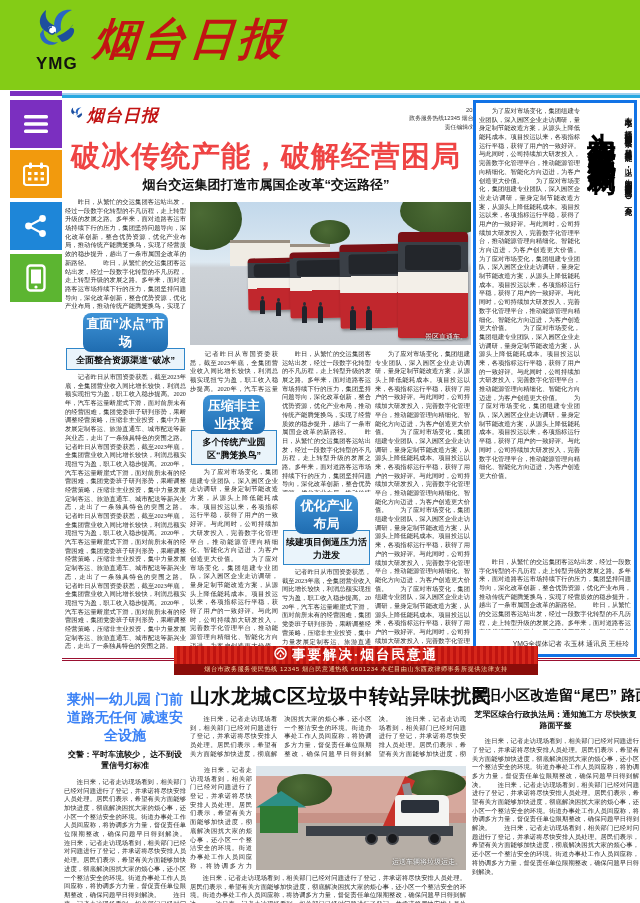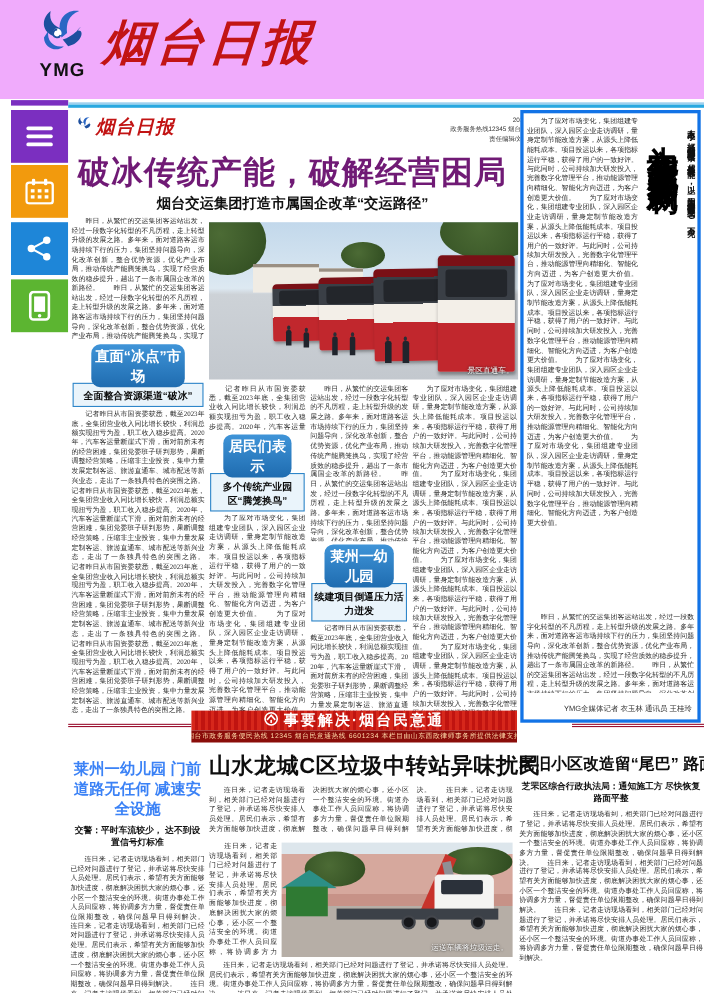--- a/index.html
+++ b/index.html
@@ -1,20 +1,20 @@
 <!DOCTYPE html>
 <html><head>
 <meta charset="utf-8">
 <style>
   html,body{margin:0;padding:0;background:#888;}
   .stage{position:relative;width:640px;height:903px;background:#fff;overflow:hidden;
          font-family:"Liberation Sans",sans-serif;-webkit-font-smoothing:antialiased;}
 
   
-  .app-header{position:absolute;left:0;top:0;width:640px;height:90px;background:#f0abfc;}
+  .app-header{position:absolute;left:0;top:0;width:640px;height:90px;background:#84cc16;}
   .ymg-logo{position:absolute;left:30px;top:6px;width:56px;height:70px;cursor:pointer;}
   .ymg-logo svg{display:block;}
   .ymg-logo .ymg-txt{position:absolute;left:6px;top:48px;font-weight:bold;font-size:17px;color:#111;letter-spacing:1px;}
   .brand-script{position:absolute;left:94px;top:10px;font-family:"DejaVu Serif","Liberation Serif",serif;
                 font-weight:bold;font-style:italic;font-size:44px;color:#c21414;letter-spacing:4px;transform:skewX(-4deg);}
 
   
   .divider-purple{position:absolute;left:10px;top:91px;width:52px;height:5px;background:#7b2fc0;}
   .divider-blue{position:absolute;left:62px;top:93px;width:578px;height:2px;background:#9fd0ee;}
 
@@ -34,21 +34,21 @@
   .p-head{position:absolute;left:6px;top:4px;right:3px;height:34px;}
   .mini-masthead{position:absolute;left:0;top:2px;display:flex;align-items:center;gap:3px;}
   .mini-masthead .mm-script{font-family:"DejaVu Serif","Liberation Serif",serif;font-weight:bold;font-style:italic;
        font-size:17px;color:#c21414;letter-spacing:1px;}
   .date-block{position:absolute;right:112px;top:4px;text-align:right;font-size:5.8px;line-height:1.45;color:#333;}
   .sec-title{position:absolute;right:30px;top:0px;font-size:27px;font-weight:900;color:#111;letter-spacing:1px;}
   .page-no{position:absolute;right:2px;top:3px;width:24px;height:27px;background:#e03018;color:#fff;
            font-size:18px;font-weight:bold;display:flex;align-items:center;justify-content:center;}
 
   .lead-headline{position:absolute;left:0;top:39px;width:408px;text-align:center;
-                 font-size:29px;font-weight:900;color:#701a75;letter-spacing:1px;white-space:nowrap;}
+                 font-size:29px;font-weight:900;color:#ef4444;letter-spacing:1px;white-space:nowrap;}
   .lead-subhead{position:absolute;left:0;top:78px;width:408px;text-align:center;font-size:13px;font-weight:bold;color:#111;}
 
   .bodytext{font-family:"Liberation Serif","DejaVu Serif",serif;font-size:6.3px;line-height:1.38;
             color:#2a2a2a;text-align:justify;overflow:hidden;word-break:break-all;}
 
   .col-left{position:absolute;left:3px;top:100px;width:121px;height:463px;display:flex;flex-direction:column;}
   .col-left .seg1{height:112px;flex:none;}
   .col-left .seg2{flex:1;}
 
   .photo-bus{position:absolute;left:128px;top:104px;width:281px;height:143px;overflow:hidden;
@@ -84,21 +84,21 @@
   .f-headline{position:absolute;top:6px;right:17px;height:445px;writing-mode:vertical-rl;
               font-size:29px;font-weight:900;color:#000;letter-spacing:3px;line-height:1.05;overflow:hidden;}
   .f-body1{position:absolute;left:3px;top:4px;width:101px;height:448px;}
   .f-body2{position:absolute;left:3px;top:455px;right:3px;height:72px;}
   .f-byline{position:absolute;right:5px;bottom:5px;font-size:6.8px;color:#333;}
 
   
   .rule{position:absolute;top:560px;height:3px;border-top:1px solid #9b1030;border-bottom:1px solid #9b1030;}
   .rule-l{left:0;width:112px;}
   .rule-r{left:458px;width:120px;}
-  .banner{position:absolute;left:112px;top:548px;width:296px;}
+  .banner{position:absolute;left:112px;top:548px;width:364px;}
   .banner-title{height:18px;background:repeating-linear-gradient(90deg,#d6271b 0 3px,#c01410 3px 6px);
                 display:flex;align-items:center;justify-content:center;gap:5px;color:#fff;
                 font-size:13.5px;font-weight:900;letter-spacing:2px;}
   .banner-strip{height:11px;background:#8a0d0a;color:#ffd9a8;font-size:6.2px;display:flex;
                 align-items:center;justify-content:center;letter-spacing:.5px;white-space:nowrap;overflow:hidden;}
 
   
   .b-left{position:absolute;left:2px;top:592px;width:122px;}
   .b-left h3{margin:0;font-size:14px;line-height:1.3;text-align:center;font-weight:800;color:#3b82f6;}
   .b-sub{margin-top:4px;text-align:center;font-size:8px;font-weight:bold;color:#111;line-height:1.4;}
@@ -246,29 +246,29 @@
       <div class="person" style="left:112px;top:104px;height:17px;"></div>
       <div class="person" style="left:128px;top:104px;height:17px;"></div>
       <div class="person" style="left:160px;top:108px;height:20px;width:6px;"></div>
       <div class="person" style="left:176px;top:108px;height:20px;width:6px;"></div>
       <div class="photo-caption">景区直通车。</div>
     </div>
 
     <div class="ucol ucolB">
       <div class="bodytext segA">　　记者昨日从市国资委获悉，截至2023年底，全集团营业收入同比增长较快，利润总额实现扭亏为盈，职工收入稳步提高。2020年，汽车客运量断崖式下滑，面对前所未有的经营困难，集团党委班子研判形势，果断调整经营策略，压缩非主业投资，集中力量发展定制客运、旅游直通车、城市配送等新兴业态，走出了一条独具特色的突围之路。</div>
       <div class="crosshead">
-        <div class="ch-pill">居民们表示</div>
+        <div class="ch-pill">压缩非主业投资</div>
         <div class="ch-box">多个传统产业园区“腾笼换鸟”</div>
       </div>
       <div class="bodytext segB">　　为了应对市场变化，集团组建专业团队，深入园区企业走访调研，量身定制节能改造方案，从源头上降低能耗成本。项目投运以来，各项指标运行平稳，获得了用户的一致好评。与此同时，公司持续加大研发投入，完善数字化管理平台，推动能源管理向精细化、智能化方向迈进，为客户创造更大价值。　　为了应对市场变化，集团组建专业团队，深入园区企业走访调研，量身定制节能改造方案，从源头上降低能耗成本。项目投运以来，各项指标运行平稳，获得了用户的一致好评。与此同时，公司持续加大研发投入，完善数字化管理平台，推动能源管理向精细化、智能化方向迈进，为客户创造更大价值。　　为了应对市场变化，集团组建专业团队，深入园区企业走访调研，量身定制节能改造方案，从源头上降低能耗成本。项目投运以来，各项指标运行平稳，获得了用户的一致好评。与此同时，公司持续加大研发投入，完善数字化管理平台，推动能源管理向精细化、智能化方向迈进，为客户创造更大价值。</div>
     </div>
     <div class="ucol ucolC">
       <div class="bodytext segA">　　昨日，从繁忙的交运集团客运站出发，经过一段数字化转型的不凡历程，走上转型升级的发展之路。多年来，面对道路客运市场持续下行的压力，集团坚持问题导向，深化改革创新，整合优势资源，优化产业布局，推动传统产能腾笼换鸟，实现了经营质效的稳步提升，趟出了一条市属国企改革的新路径。　　昨日，从繁忙的交运集团客运站出发，经过一段数字化转型的不凡历程，走上转型升级的发展之路。多年来，面对道路客运市场持续下行的压力，集团坚持问题导向，深化改革创新，整合优势资源，优化产业布局，推动传统产能腾笼换鸟，实现了经营质效的稳步提升，趟出了一条市属国企改革的新路径。</div>
       <div class="crosshead">
-        <div class="ch-pill">莱州一幼儿园</div>
+        <div class="ch-pill">优化产业布局</div>
         <div class="ch-box">续建项目倒逼压力活力迸发</div>
       </div>
       <div class="bodytext segB">　　记者昨日从市国资委获悉，截至2023年底，全集团营业收入同比增长较快，利润总额实现扭亏为盈，职工收入稳步提高。2020年，汽车客运量断崖式下滑，面对前所未有的经营困难，集团党委班子研判形势，果断调整经营策略，压缩非主业投资，集中力量发展定制客运、旅游直通车、城市配送等新兴业态，走出了一条独具特色的突围之路。　　记者昨日从市国资委获悉，截至2023年底，全集团营业收入同比增长较快，利润总额实现扭亏为盈，职工收入稳步提高。2020年，汽车客运量断崖式下滑，面对前所未有的经营困难，集团党委班子研判形势，果断调整经营策略，压缩非主业投资，集中力量发展定制客运、旅游直通车、城市配送等新兴业态，走出了一条独具特色的突围之路。</div>
     </div>
     <div class="ucol ucolD">
       <div class="bodytext segB">　　为了应对市场变化，集团组建专业团队，深入园区企业走访调研，量身定制节能改造方案，从源头上降低能耗成本。项目投运以来，各项指标运行平稳，获得了用户的一致好评。与此同时，公司持续加大研发投入，完善数字化管理平台，推动能源管理向精细化、智能化方向迈进，为客户创造更大价值。　　为了应对市场变化，集团组建专业团队，深入园区企业走访调研，量身定制节能改造方案，从源头上降低能耗成本。项目投运以来，各项指标运行平稳，获得了用户的一致好评。与此同时，公司持续加大研发投入，完善数字化管理平台，推动能源管理向精细化、智能化方向迈进，为客户创造更大价值。　　为了应对市场变化，集团组建专业团队，深入园区企业走访调研，量身定制节能改造方案，从源头上降低能耗成本。项目投运以来，各项指标运行平稳，获得了用户的一致好评。与此同时，公司持续加大研发投入，完善数字化管理平台，推动能源管理向精细化、智能化方向迈进，为客户创造更大价值。　　为了应对市场变化，集团组建专业团队，深入园区企业走访调研，量身定制节能改造方案，从源头上降低能耗成本。项目投运以来，各项指标运行平稳，获得了用户的一致好评。与此同时，公司持续加大研发投入，完善数字化管理平台，推动能源管理向精细化、智能化方向迈进，为客户创造更大价值。</div>
     </div>
 
     <div class="feature">
       <div class="f-body1 bodytext">　　为了应对市场变化，集团组建专业团队，深入园区企业走访调研，量身定制节能改造方案，从源头上降低能耗成本。项目投运以来，各项指标运行平稳，获得了用户的一致好评。与此同时，公司持续加大研发投入，完善数字化管理平台，推动能源管理向精细化、智能化方向迈进，为客户创造更大价值。　　为了应对市场变化，集团组建专业团队，深入园区企业走访调研，量身定制节能改造方案，从源头上降低能耗成本。项目投运以来，各项指标运行平稳，获得了用户的一致好评。与此同时，公司持续加大研发投入，完善数字化管理平台，推动能源管理向精细化、智能化方向迈进，为客户创造更大价值。　　为了应对市场变化，集团组建专业团队，深入园区企业走访调研，量身定制节能改造方案，从源头上降低能耗成本。项目投运以来，各项指标运行平稳，获得了用户的一致好评。与此同时，公司持续加大研发投入，完善数字化管理平台，推动能源管理向精细化、智能化方向迈进，为客户创造更大价值。　　为了应对市场变化，集团组建专业团队，深入园区企业走访调研，量身定制节能改造方案，从源头上降低能耗成本。项目投运以来，各项指标运行平稳，获得了用户的一致好评。与此同时，公司持续加大研发投入，完善数字化管理平台，推动能源管理向精细化、智能化方向迈进，为客户创造更大价值。　　为了应对市场变化，集团组建专业团队，深入园区企业走访调研，量身定制节能改造方案，从源头上降低能耗成本。项目投运以来，各项指标运行平稳，获得了用户的一致好评。与此同时，公司持续加大研发投入，完善数字化管理平台，推动能源管理向精细化、智能化方向迈进，为客户创造更大价值。</div>

